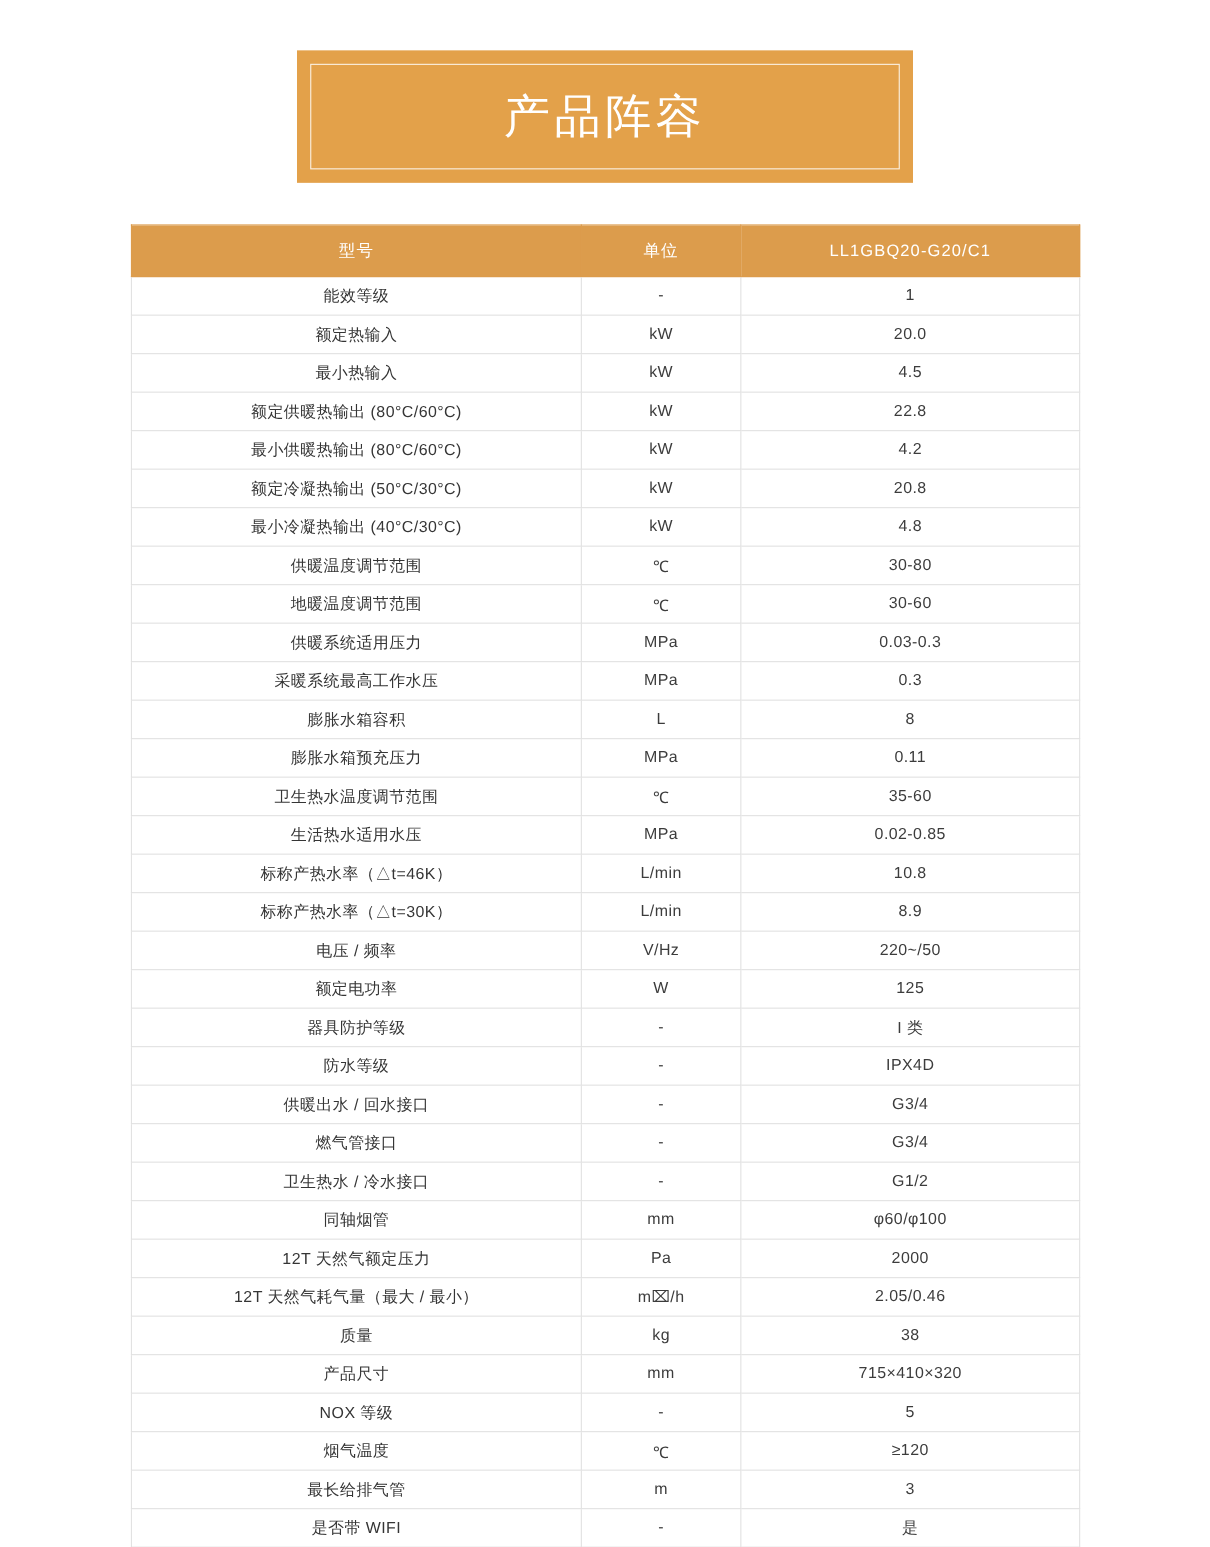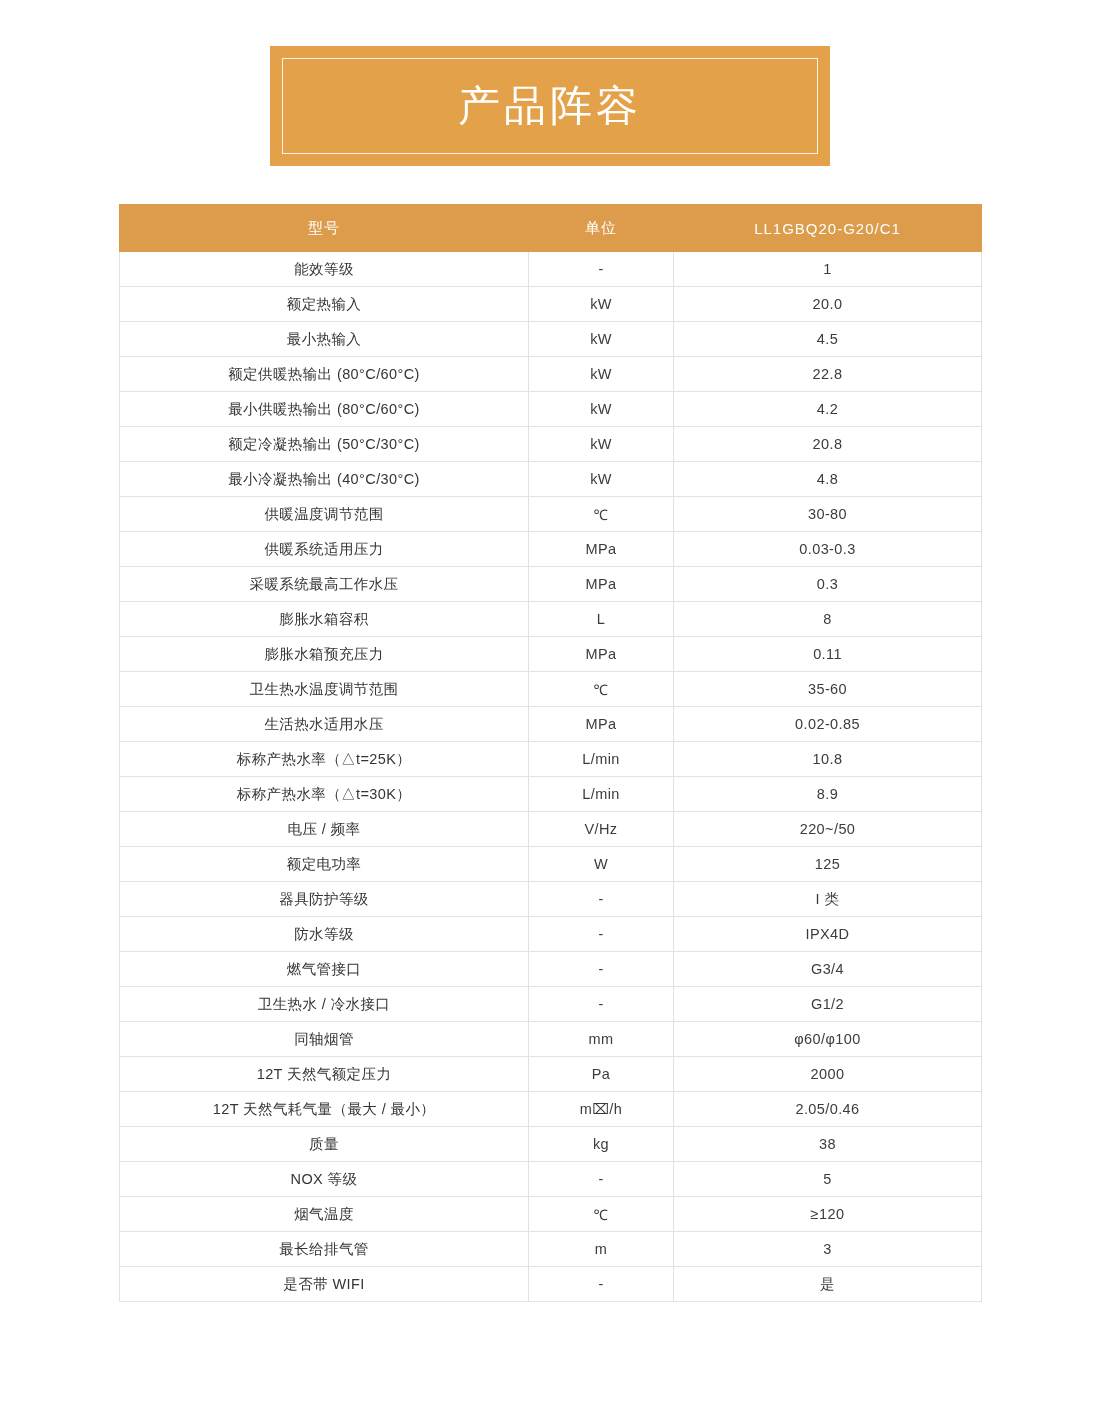--- a/index.html
+++ b/index.html
@@ -152,20 +152,25 @@
             <td>最小冷凝热输出 (40°C/30°C)</td>
             <td>kW</td>
             <td>4.8</td>
           </tr>
           <tr>
             <td>供暖温度调节范围</td>
             <td>℃</td>
             <td>30-80</td>
           </tr>
           <tr>
+            <td>地暖温度调节范围</td>
+            <td>℃</td>
+            <td>30-60</td>
+          </tr>
+          <tr>
             <td>供暖系统适用压力</td>
             <td>MPa</td>
             <td>0.03-0.3</td>
           </tr>
           <tr>
             <td>采暖系统最高工作水压</td>
             <td>MPa</td>
             <td>0.3</td>
           </tr>
           <tr>
@@ -182,21 +187,21 @@
             <td>卫生热水温度调节范围</td>
             <td>℃</td>
             <td>35-60</td>
           </tr>
           <tr>
             <td>生活热水适用水压</td>
             <td>MPa</td>
             <td>0.02-0.85</td>
           </tr>
           <tr>
-            <td>标称产热水率（△t=25K）</td>
+            <td>标称产热水率（△t=46K）</td>
             <td>L/min</td>
             <td>10.8</td>
           </tr>
           <tr>
             <td>标称产热水率（△t=30K）</td>
             <td>L/min</td>
             <td>8.9</td>
           </tr>
           <tr>
             <td>电压 / 频率</td>
@@ -212,20 +217,25 @@
             <td>器具防护等级</td>
             <td>-</td>
             <td>I 类</td>
           </tr>
           <tr>
             <td>防水等级</td>
             <td>-</td>
             <td>IPX4D</td>
           </tr>
           <tr>
+            <td>供暖出水 / 回水接口</td>
+            <td>-</td>
+            <td>G3/4</td>
+          </tr>
+          <tr>
             <td>燃气管接口</td>
             <td>-</td>
             <td>G3/4</td>
           </tr>
           <tr>
             <td>卫生热水 / 冷水接口</td>
             <td>-</td>
             <td>G1/2</td>
           </tr>
           <tr>
@@ -242,20 +252,25 @@
             <td>12T 天然气耗气量（最大 / 最小）</td>
             <td>m⌧/h</td>
             <td>2.05/0.46</td>
           </tr>
           <tr>
             <td>质量</td>
             <td>kg</td>
             <td>38</td>
           </tr>
           <tr>
+            <td>产品尺寸</td>
+            <td>mm</td>
+            <td>715×410×320</td>
+          </tr>
+          <tr>
             <td>NOX 等级</td>
             <td>-</td>
             <td>5</td>
           </tr>
           <tr>
             <td>烟气温度</td>
             <td>℃</td>
             <td>≥120</td>
           </tr>
           <tr>

